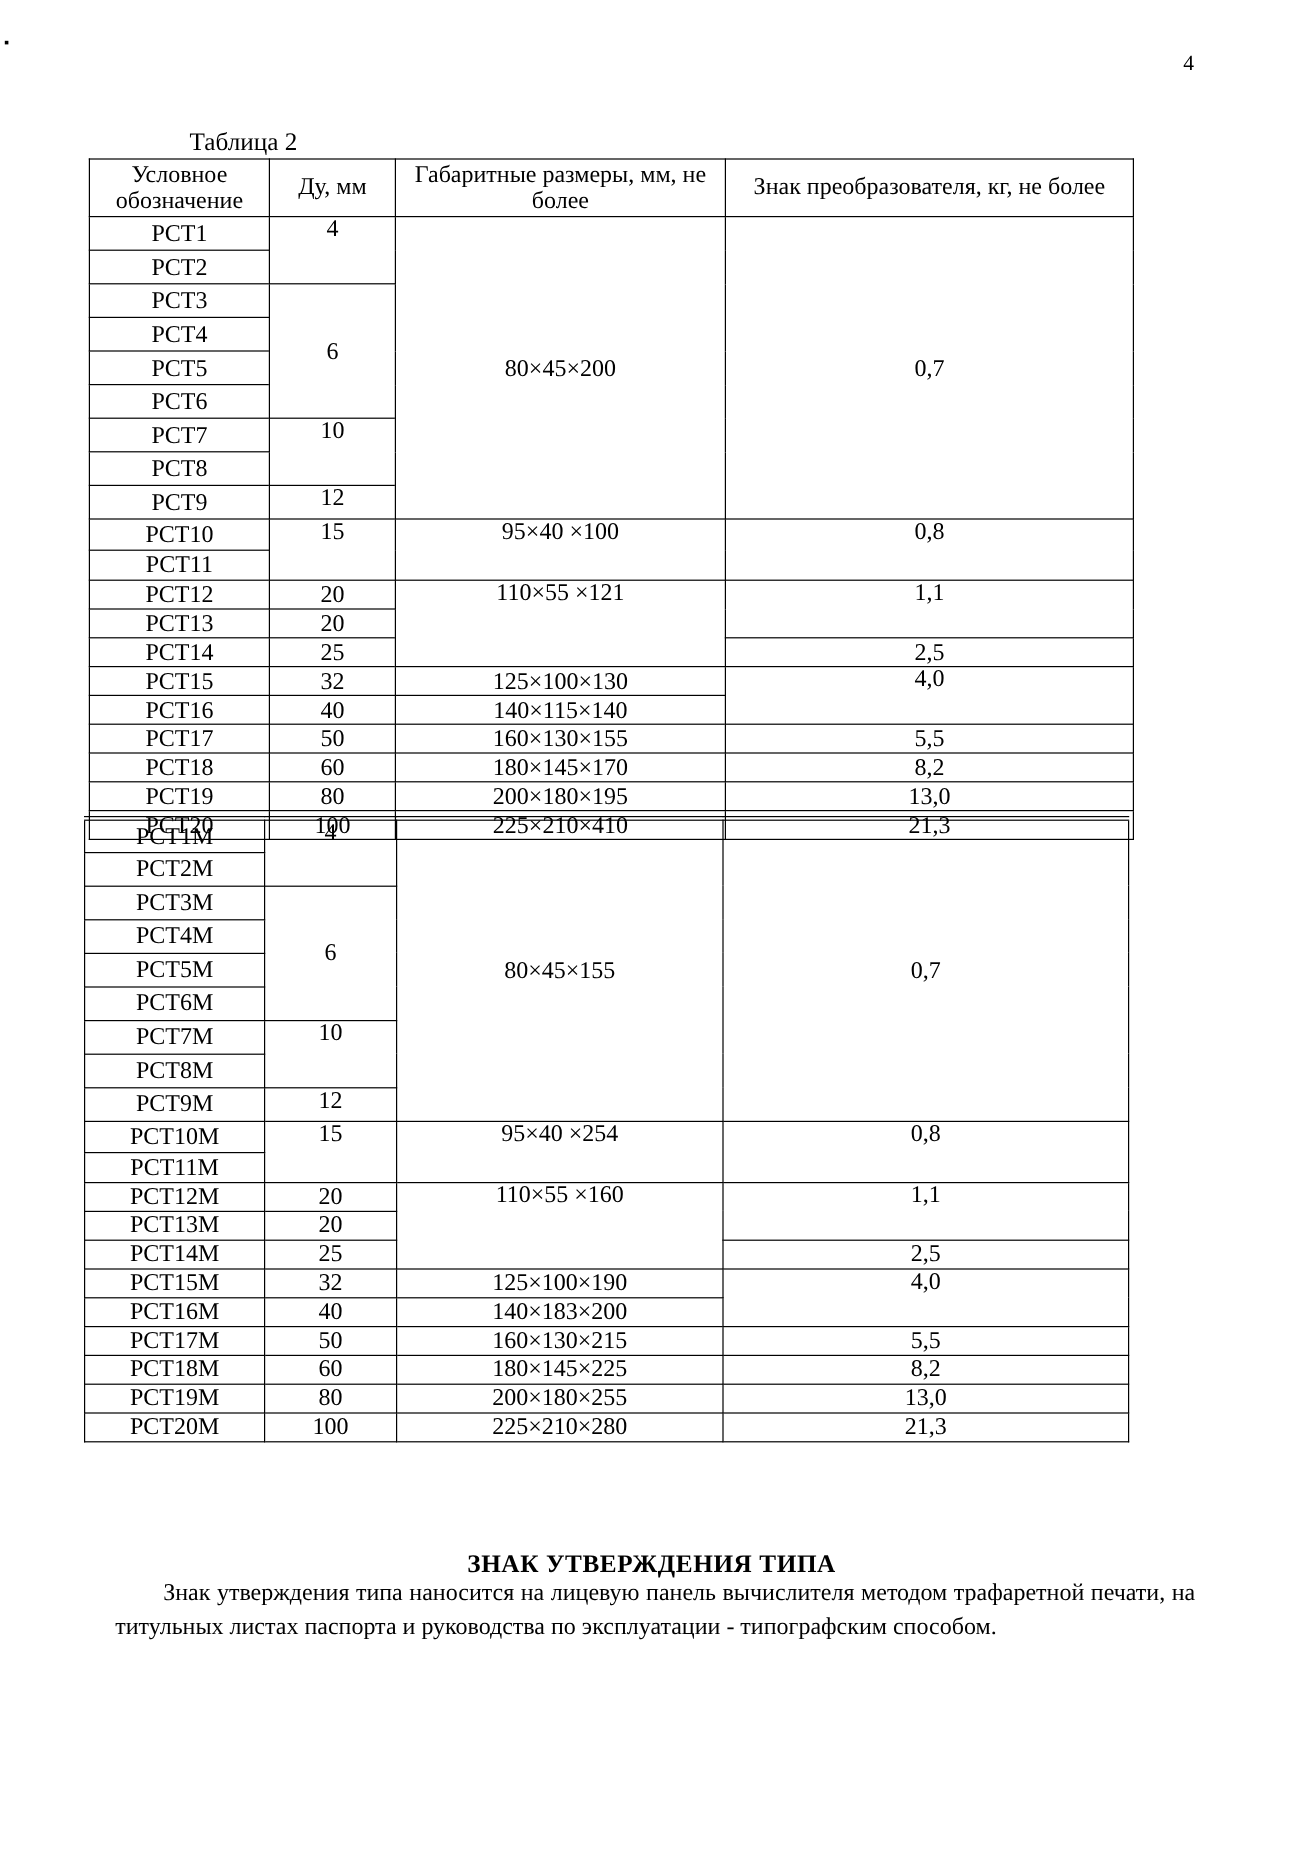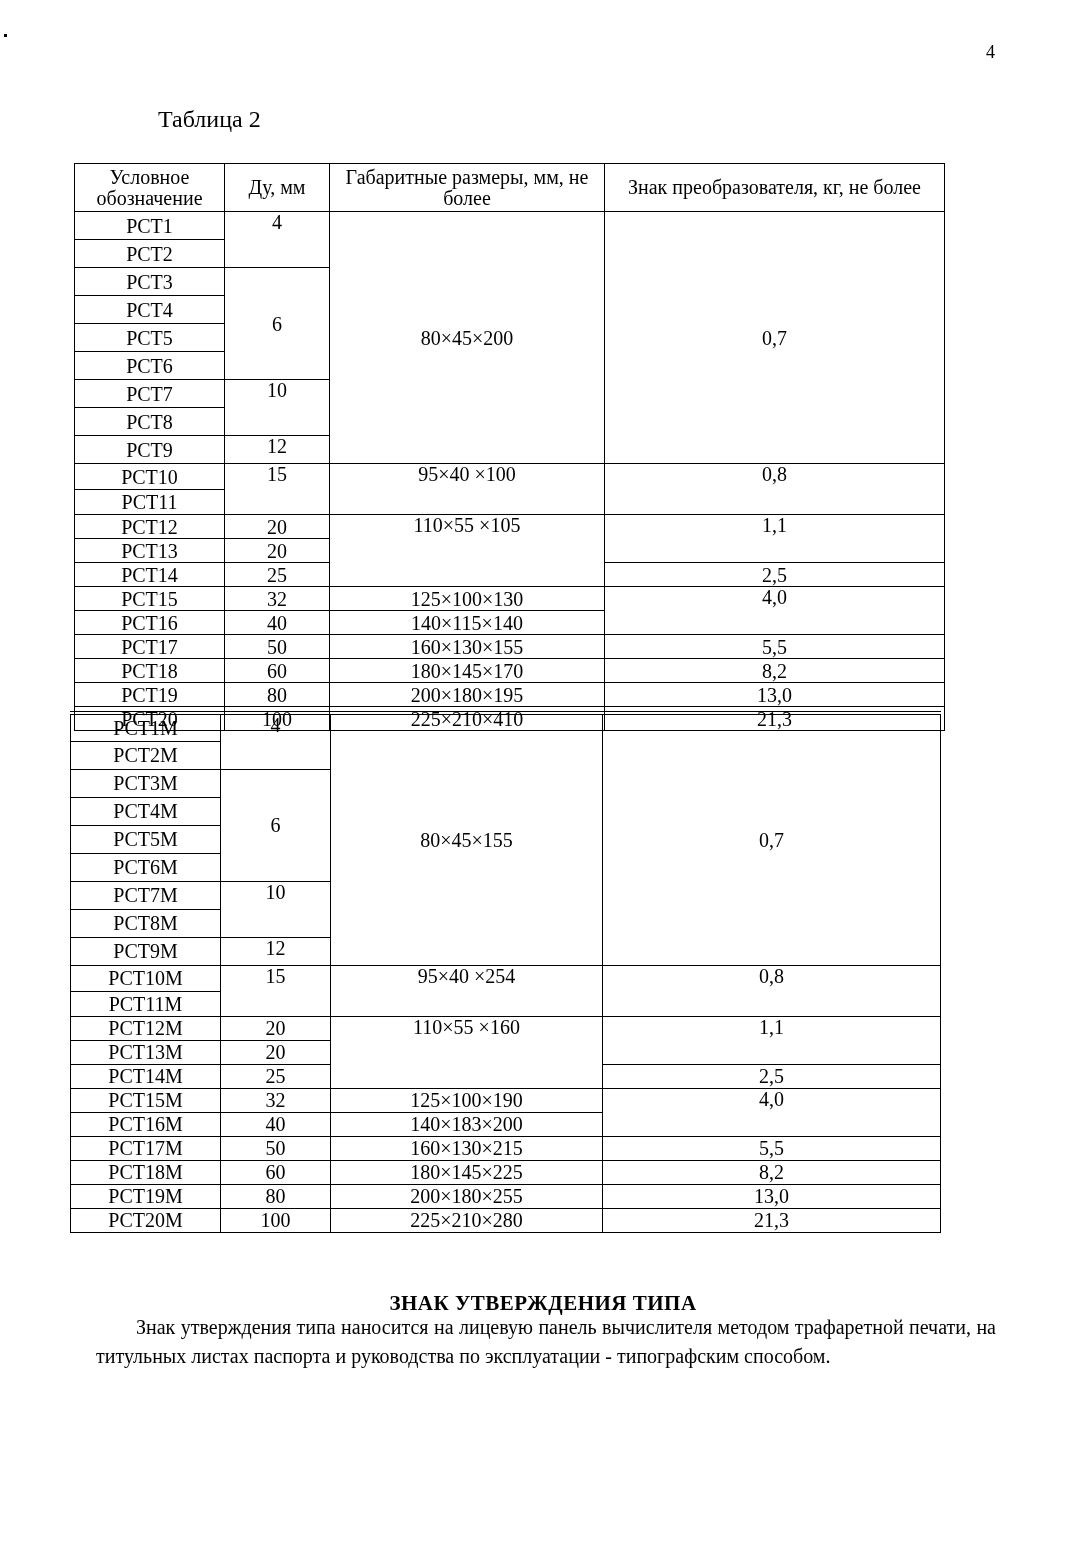--- a/index.html
+++ b/index.html
@@ -2,24 +2,24 @@
 <html><head>
 <meta charset="utf-8">
 <style>
   html, body { margin: 0; padding: 0; background: #ffffff; }
   body {
     width: 1086px; height: 1560px; position: relative; overflow: hidden;
     font-family: "Liberation Serif", "DejaVu Serif", serif; color: #000;
   }
   .dot { position: absolute; left: 4px; top: 34px; width: 3px; height: 3px; background: #000; }
   .page-num { position: absolute; left: 986px; top: 42px; font-size: 18px; }
-  .table-caption { position: absolute; left: 158px; top: 106px; font-size: 24px; }
+  .table-caption { position: absolute; left: 158px; top: 106px; font-size: 21px; }
   table {
     position: absolute; border-collapse: collapse; font-size: 20px;
-    table-layout: fixed; line-height: 1; margin-top: 31px;
+    table-layout: fixed; line-height: 1;
   }
   td, th {
     border: 1.5px solid #000; text-align: center; padding: 0; font-weight: normal;
   }
   th { line-height: 1.05; }
   td.top { vertical-align: top; }
   td.mid { vertical-align: middle; }
   .t1 { left: 74px; top: 132px; width: 870px; }
   .t2 { left: 70px; top: 680px; width: 870px; border-top: 4px double #000; }
   .section-title {
@@ -90,21 +90,21 @@
     <td class="top" rowspan="2">15</td>
     <td class="top" rowspan="2">95×40 ×100</td>
     <td class="top" rowspan="2">0,8</td>
   </tr>
   <tr style="height:25px">
         <td>PCT11</td>
       </tr>
   <tr style="height:24px">
     <td>PCT12</td>
     <td>20</td>
-    <td class="top" rowspan="3">110×55 ×105</td>
+    <td class="top" rowspan="3">110×55 ×121</td>
     <td class="top" rowspan="2">1,1</td>
   </tr>
   <tr style="height:24px">
     <td>PCT13</td>
     <td>20</td>
   </tr>
   <tr style="height:24px">
     <td>PCT14</td>
     <td>25</td>
     <td>2,5</td>

